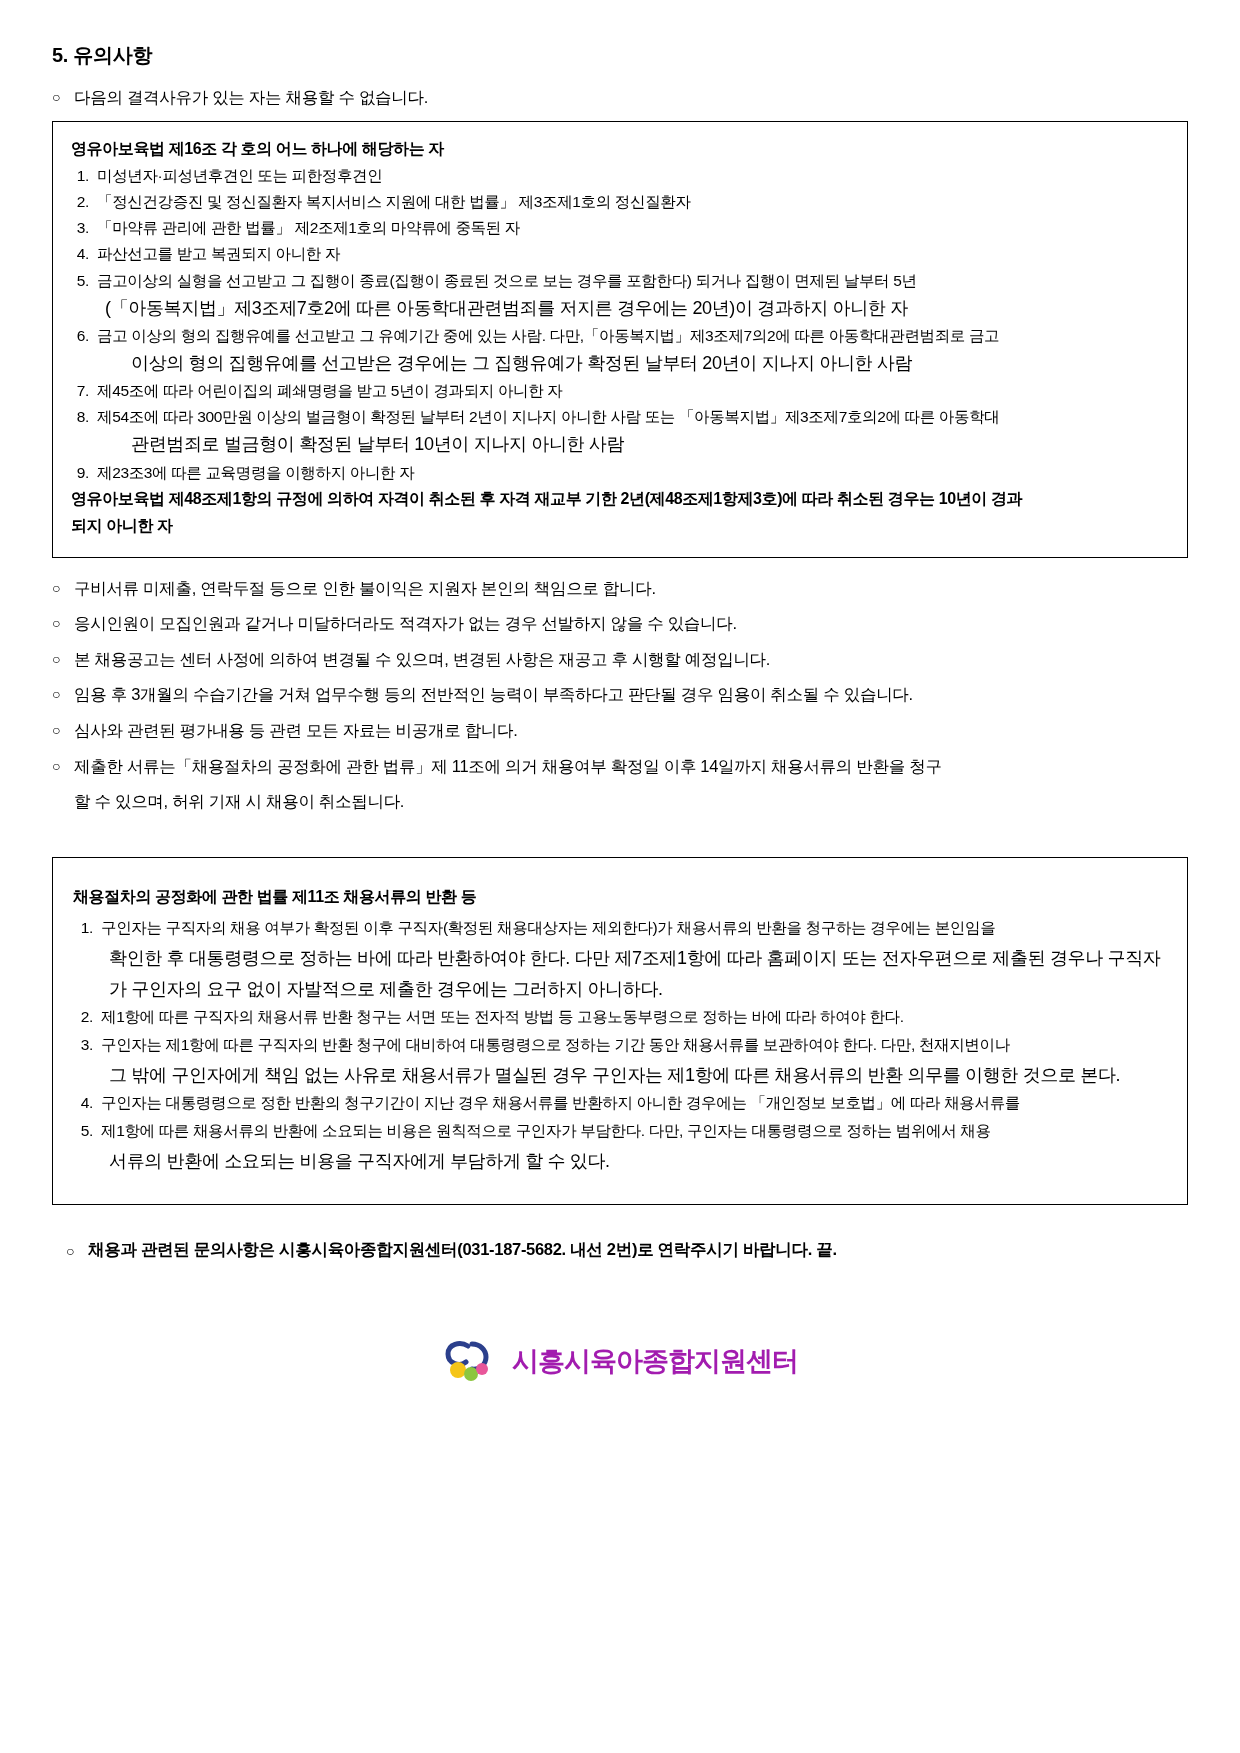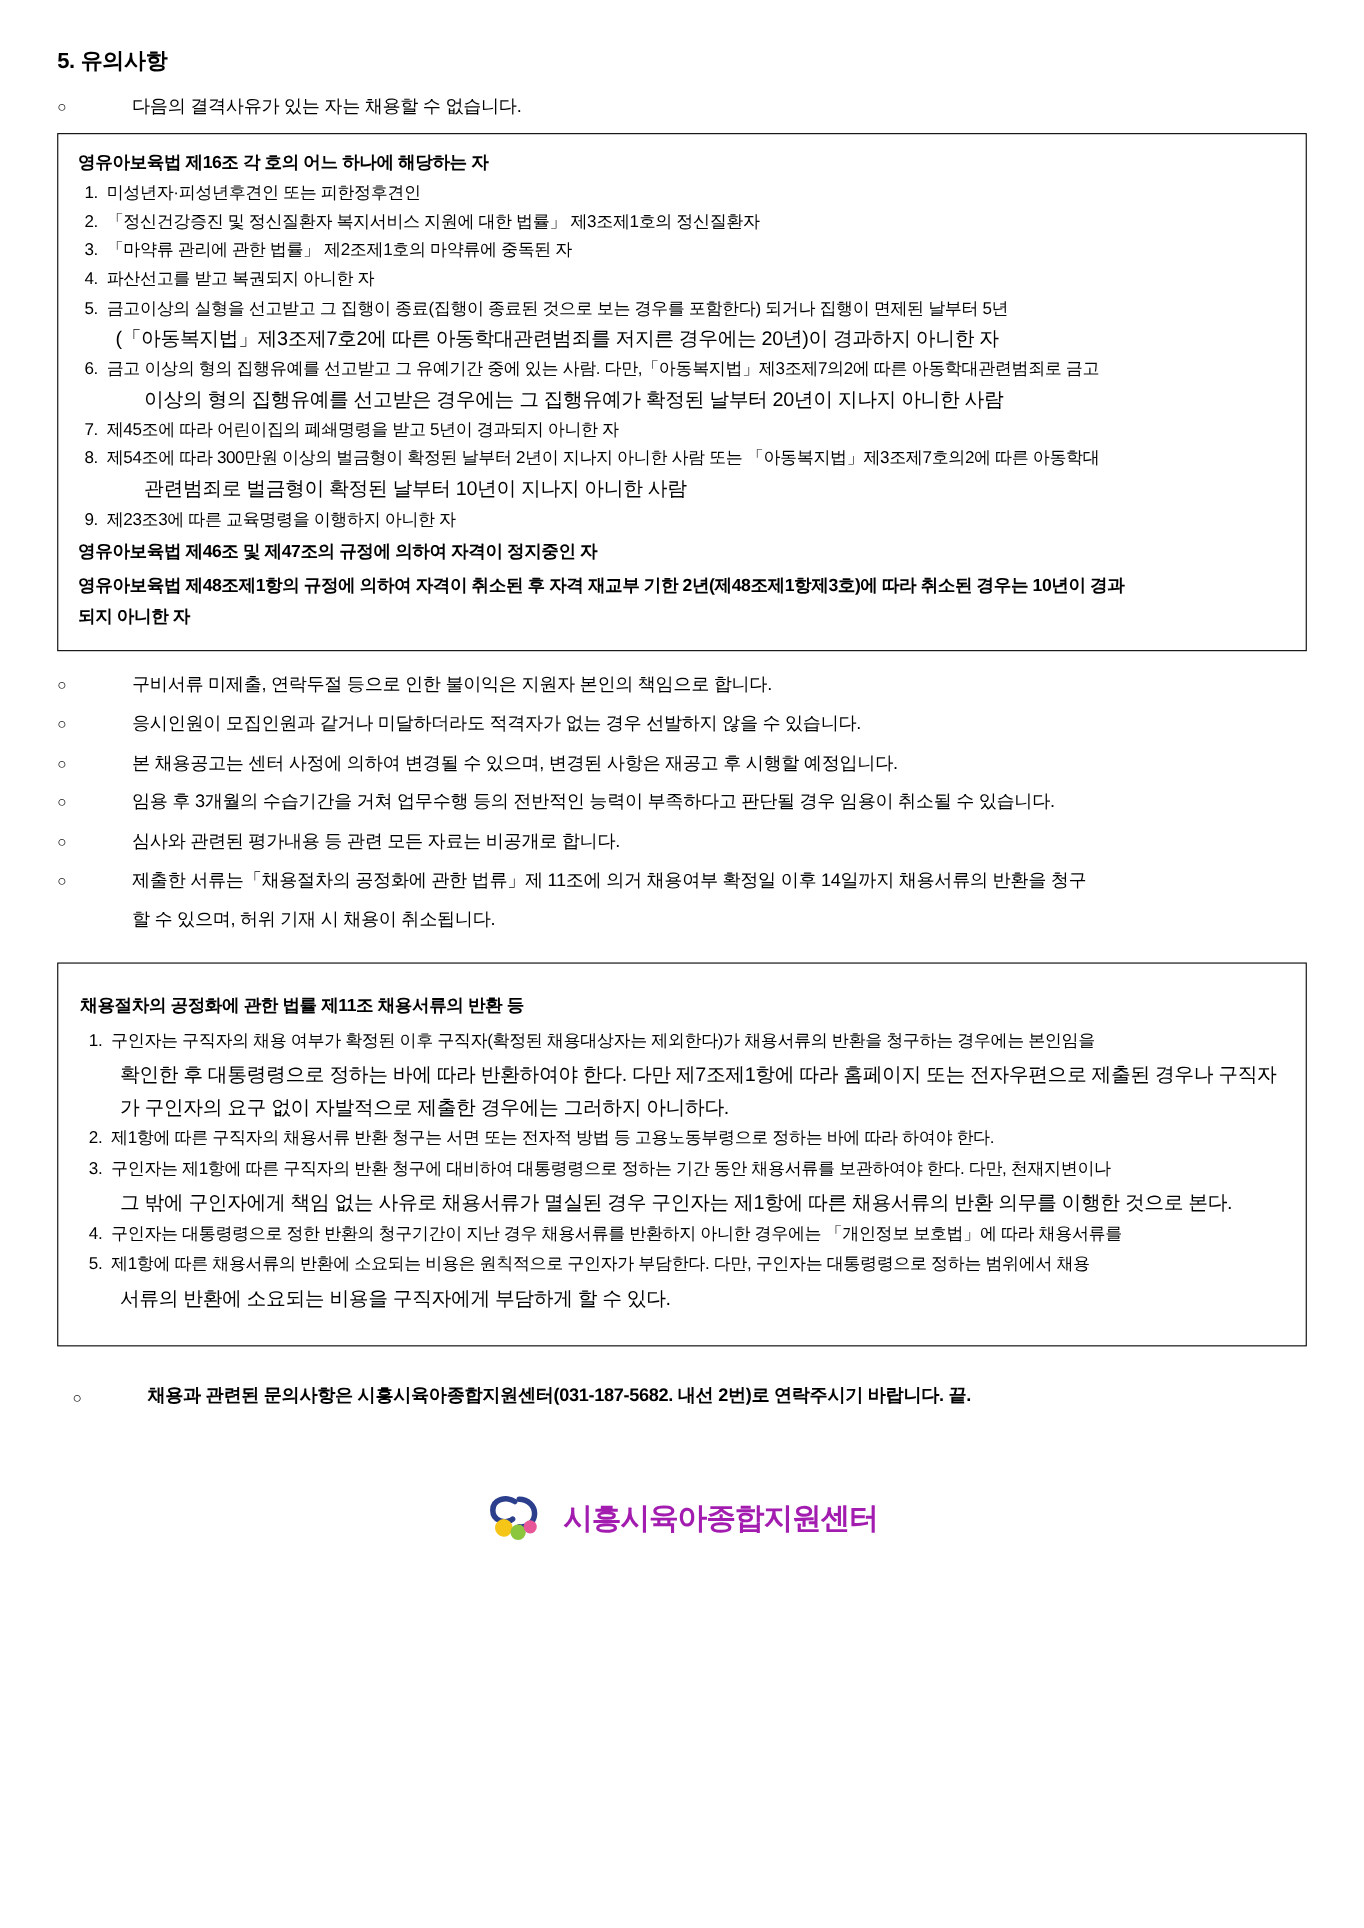--- a/index.html
+++ b/index.html
@@ -44,21 +44,20 @@
   }
   .bullet-mark {
     flex: 0 0 auto;
     width: 22px;
     font-size: 14px;
     line-height: 1.75;
     color: #000;
   }
   .bullet-text {
     flex: 1 1 auto;
-    margin-left: 46px;
   }
 
   
   .box {
     border: 1.3px solid #000000;
     padding: 14px 18px 16px 18px;
     margin: 8px 0 18px 0;
     box-sizing: border-box;
   }
   .box-strong-line {
@@ -102,21 +101,21 @@
   }
   .cont-line.deep {
     padding-left: 60px;
   }
   .box-tail {
     margin-top: 4px;
   }
 
   
   .box.box2 {
-    margin-top: 26px;
+    margin-top: 42px;
     padding: 26px 22px 28px 20px;
   }
   .box2 .num-item {
     font-size: 15.5px;
     line-height: 1.68;
     margin-bottom: 2px;
   }
   .box2 .num-label {
     width: 28px;
   }
@@ -214,21 +213,20 @@
           <span class="num-label">8.</span>
           <span class="num-body">제54조에 따라 300만원 이상의 벌금형이 확정된 날부터 2년이 지나지 아니한 사람 또는 「아동복지법」제3조제7호의2에 따른 아동학대</span>
         </li>
         <li class="cont-line deep">관련범죄로 벌금형이 확정된 날부터 10년이 지나지 아니한 사람</li>
         <li class="num-item">
           <span class="num-label">9.</span>
           <span class="num-body">제23조3에 따른 교육명령을 이행하지 아니한 자</span>
         </li>
       </ul>
 
-      <div class="box-strong-line box-tail">영유아보육법 제46조 및 제47조의 규정에 의하여 자격이 정지중인 자</div>
       <div class="box-strong-line tight">영유아보육법 제48조제1항의 규정에 의하여 자격이 취소된 후 자격 재교부 기한 2년(제48조제1항제3호)에 따라 취소된 경우는 10년이 경과</div>
       <div class="box-strong-line tight">되지 아니한 자</div>
     </div>
 
     <div class="bullet-row">
       <span class="bullet-mark">○</span>
       <span class="bullet-text">구비서류 미제출, 연락두절 등으로 인한 불이익은 지원자 본인의 책임으로 합니다.</span>
     </div>
     <div class="bullet-row">
       <span class="bullet-mark">○</span>

